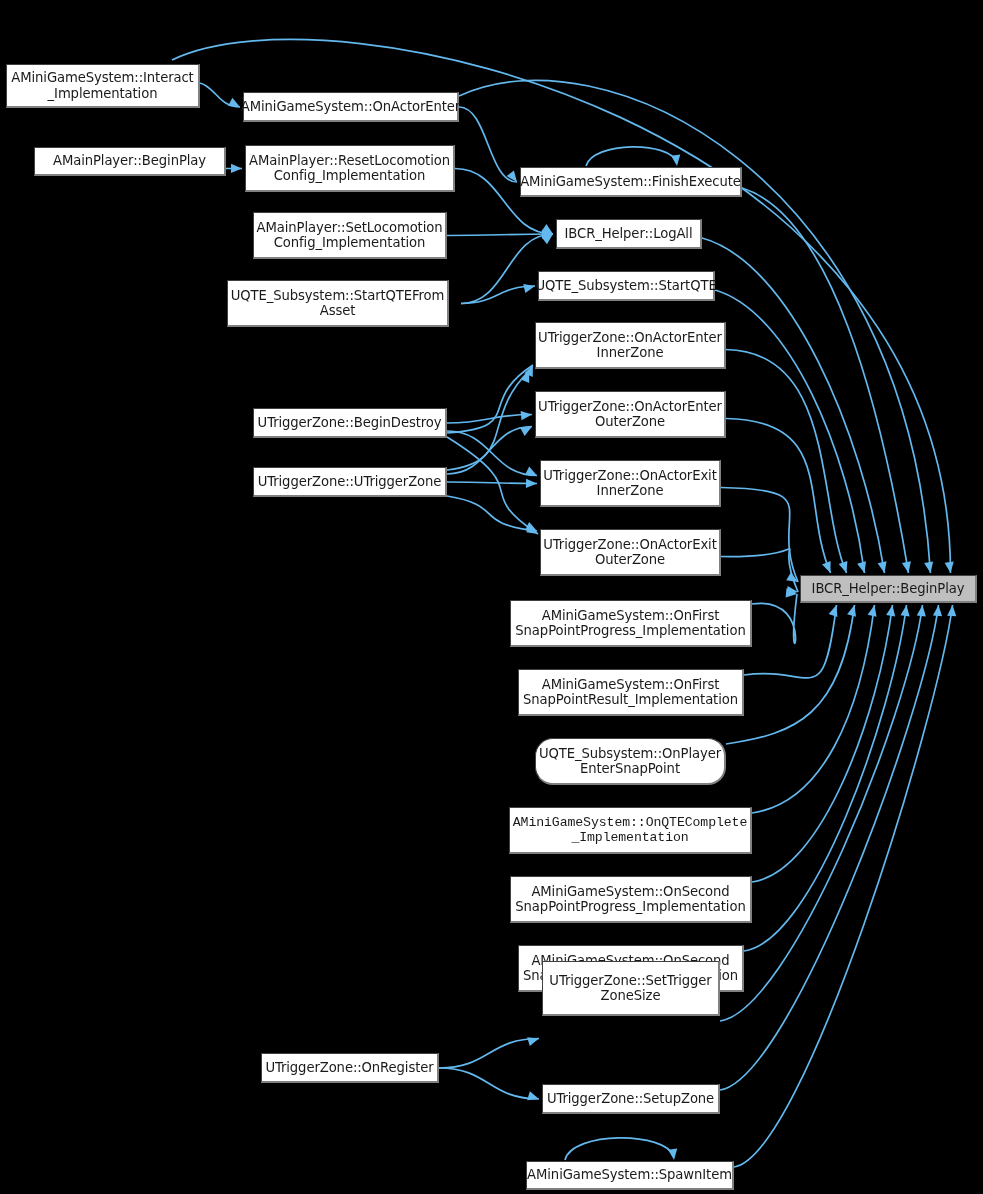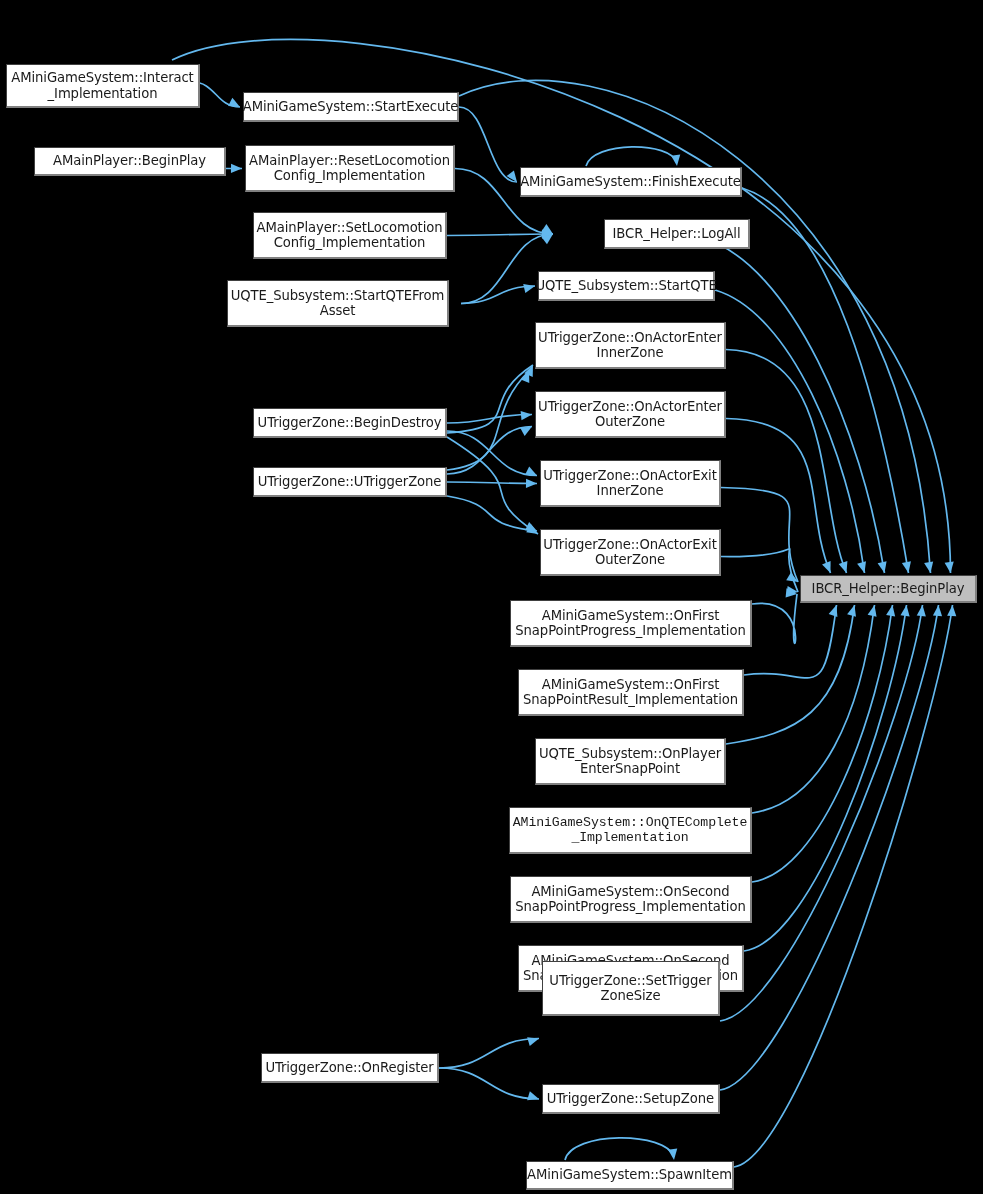--- a/index.html
+++ b/index.html
@@ -97,21 +97,21 @@
     </svg>
   <div id="nodes">
       <div class="node" style="left: 6px; top: 64px; width: 194px; height: 44px;">
         <span>AMiniGameSystem::Interact
 _Implementation</span>
       </div>
       <div class="node" style="left: 18px; top: 147px; width: 192px; height: 29px; margin-left: 16px;">
         <span>AMainPlayer::BeginPlay</span>
       </div>
       <div class="node" style="left: 243px; top: 92px; width: 216px; height: 30px;">
-        <span>AMiniGameSystem::StartExecute</span>
+        <span>AMiniGameSystem::OnActorEnter</span>
       </div>
       <div class="node" style="left: 245px; top: 145px; width: 210px; height: 47px;">
         <span>AMainPlayer::ResetLocomotion
 Config_Implementation</span>
       </div>
       <div class="node" style="left: 253px; top: 212px; width: 194px; height: 47px;">
         <span>AMainPlayer::SetLocomotion
 Config_Implementation</span>
       </div>
       <div class="node" style="left: 227px; top: 280px; width: 222px; height: 47px;">
@@ -123,21 +123,21 @@
       </div>
       <div class="node" style="left: 253px; top: 467px; width: 194px; height: 30px;">
         <span>UTriggerZone::UTriggerZone</span>
       </div>
       <div class="node" style="left: 261px; top: 1053px; width: 178px; height: 30px;">
         <span>UTriggerZone::OnRegister</span>
       </div>
       <div class="node" style="left: 520px; top: 167px; width: 222px; height: 30px;">
         <span>AMiniGameSystem::FinishExecute</span>
       </div>
-      <div class="node" style="left: 556px; top: 219px; width: 146px; height: 30px; margin-left: 48px;">
+      <div class="node" style="left: 556px; top: 219px; width: 146px; height: 30px;">
         <span>IBCR_Helper::LogAll</span>
       </div>
       <div class="node" style="left: 538px; top: 271px; width: 177px; height: 30px;">
         <span>UQTE_Subsystem::StartQTE</span>
       </div>
       <div class="node" style="left: 535px; top: 322px; width: 191px; height: 47px;">
         <span>UTriggerZone::OnActorEnter
 InnerZone</span>
       </div>
       <div class="node" style="left: 535px; top: 391px; width: 191px; height: 47px;">
@@ -156,40 +156,40 @@
         <span>IBCR_Helper::BeginPlay</span>
       </div>
       <div class="node" style="left: 510px; top: 600px; width: 242px; height: 47px;">
         <span>AMiniGameSystem::OnFirst
 SnapPointProgress_Implementation</span>
       </div>
       <div class="node" style="left: 518px; top: 669px; width: 226px; height: 47px;">
         <span>AMiniGameSystem::OnFirst
 SnapPointResult_Implementation</span>
       </div>
-      <div class="node" style="left: 535px; top: 738px; width: 191px; height: 47px;">
+      <div class="node" style="left: 535px; top: 738px; width: 191px; height: 47px; border-radius: 18px;">
         <span>UQTE_Subsystem::OnPlayer
 EnterSnapPoint</span>
       </div>
       <div class="node" style="left: 509px; top: 807px; width: 243px; height: 47px; font-family: Liberation Mono, monospace;">
         <span>AMiniGameSystem::OnQTEComplete
 _Implementation</span>
       </div>
       <div class="node" style="left: 510px; top: 876px; width: 242px; height: 47px;">
         <span>AMiniGameSystem::OnSecond
 SnapPointProgress_Implementation</span>
       </div>
       <div class="node" style="left: 518px; top: 945px; width: 226px; height: 47px;">
         <span>AMiniGameSystem::OnSecond
 SnapPointResult_Implementation</span>
       </div>
       <div class="node" style="left: 542px; top: 961px; width: 178px; height: 55px;">
         <span>UTriggerZone::SetTrigger
 ZoneSize</span>
       </div>
-      <div class="node" style="left: 542px; top: 1084px; width: 178px; height: 30px; justify-content: flex-end;">
+      <div class="node" style="left: 542px; top: 1084px; width: 178px; height: 30px;">
         <span>UTriggerZone::SetupZone</span>
       </div>
       <div class="node" style="left: 526px; top: 1161px; width: 208px; height: 29px;">
         <span>AMiniGameSystem::SpawnItem</span>
       </div>
     </div>
 </div>
 
 </body></html>

